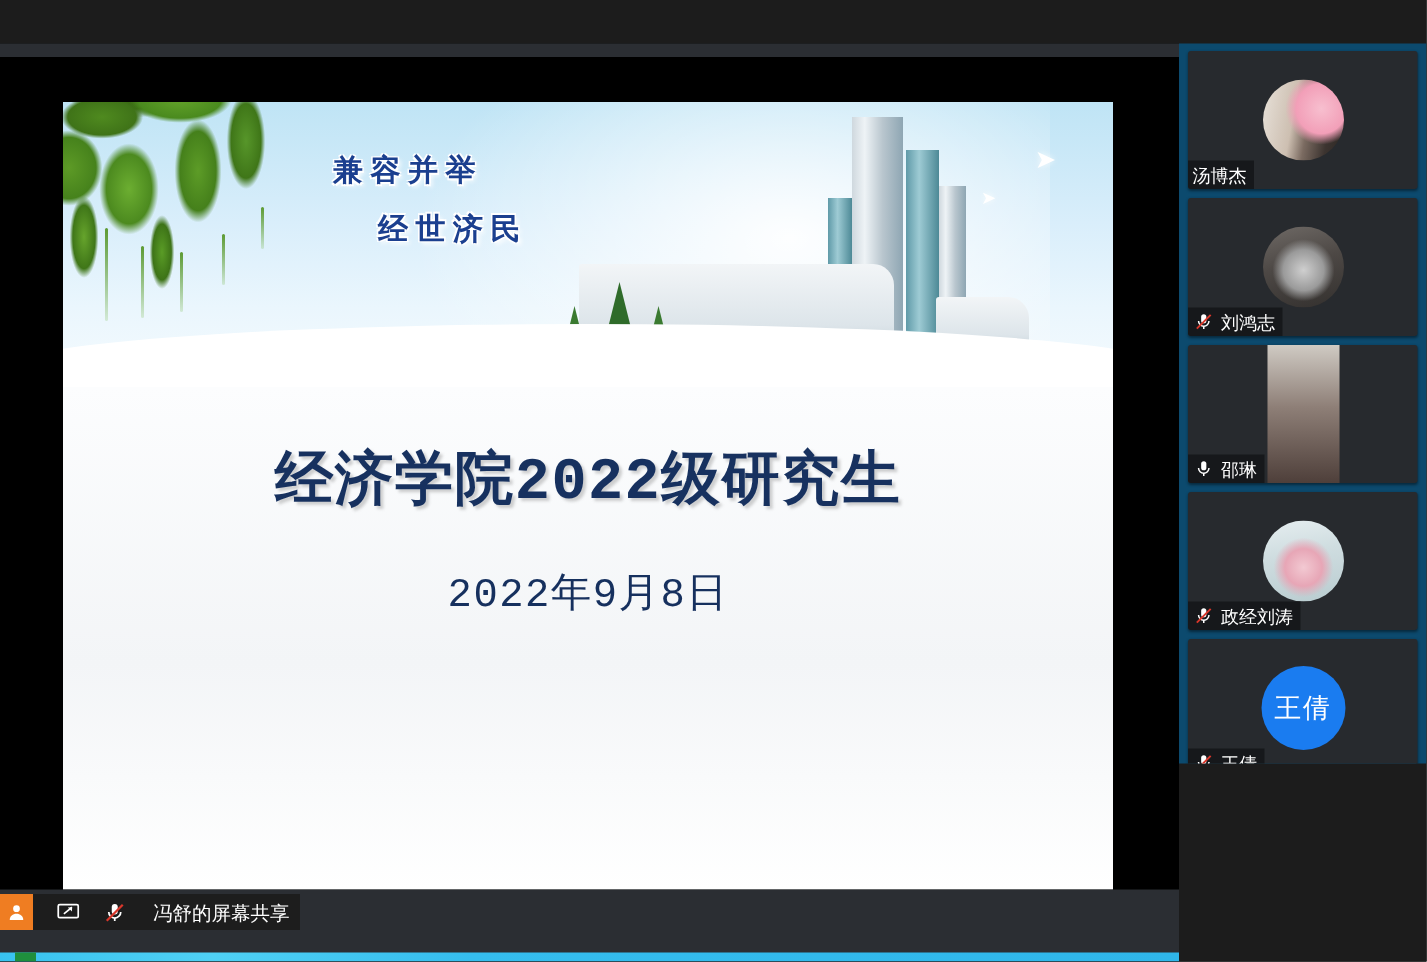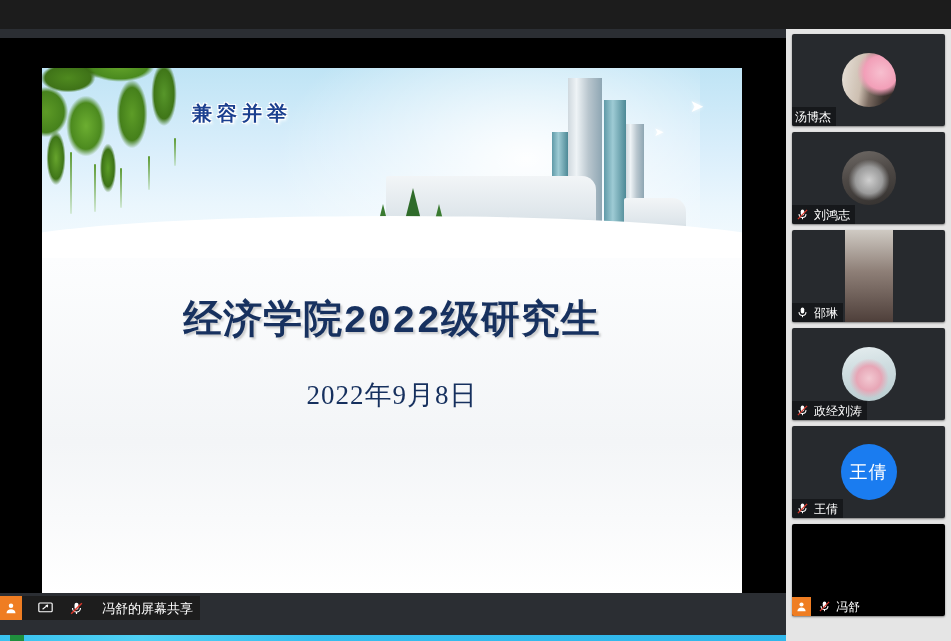--- a/index.html
+++ b/index.html
@@ -134,27 +134,27 @@
   }
   .slide-title {
     margin-top: 36px; font-size: 39px; font-weight: 700;
     color: #17315f; letter-spacing: 1px; line-height: 1.45;
     text-align: left;
     text-shadow: 2px 2px 2px rgba(150,150,150,.45);
     font-family: Liberation Mono, monospace;
   }
   .slide-date {
     margin-top: 26px; font-size: 27px; color: #16305e; letter-spacing: 1px;
-    font-family: Liberation Serif, serif;
+    font-family: Liberation Mono, monospace;
   }
 
   
   .roster {
-    position: absolute; left: 786px; top: 29px; width: 165px; height: 612px;
-    background: #e5e5e5; padding: 5px 6px 0 6px; overflow: hidden;
+    position: absolute; left: 786px; top: 29px; width: 165px; height: 480px;
+    background: #0c4a6e; padding: 5px 6px 0 6px; overflow: hidden;
   }
   .tile {
     position: relative; width: 153px; height: 92px; margin-bottom: 6px;
     background: #272a2e; border-radius: 2px; overflow: hidden;
     box-shadow: 0 1px 2px rgba(0,0,0,.45);
   }
   .tile.blank { background: #000000; }
   .tile-video {
     position: absolute; left: 50%; top: 0; transform: translateX(-50%);
     width: 48px; height: 92px; background: linear-gradient(180deg,#cfcac3 0%,#8e7f77 45%,#4e3f3a 100%);
@@ -239,20 +239,21 @@
           <div class="fir" style="left:44px;  bottom:14px;"></div>
           <div class="fir small" style="left:18px;  bottom:14px;"></div>
           <div class="fir small" style="left:74px;  bottom:14px;"></div>
         </div>
 
         <div class="dove" style="right:38px; top:30px;">➤</div>
         <div class="dove" style="right:78px; top:58px; font-size:12px;">➤</div>
 
         <div class="motto">
           <div class="motto-line">兼容并举</div>
+          <div class="motto-line second">经世济民</div>
         </div>
 
         <div class="swoop s1"></div>
         <div class="swoop s2"></div>
         <div class="swoop s3"></div>
       </div>
 
       <div class="slide-body">
         <div class="slide-title">
           <div>经济学院2022级研究生</div>

